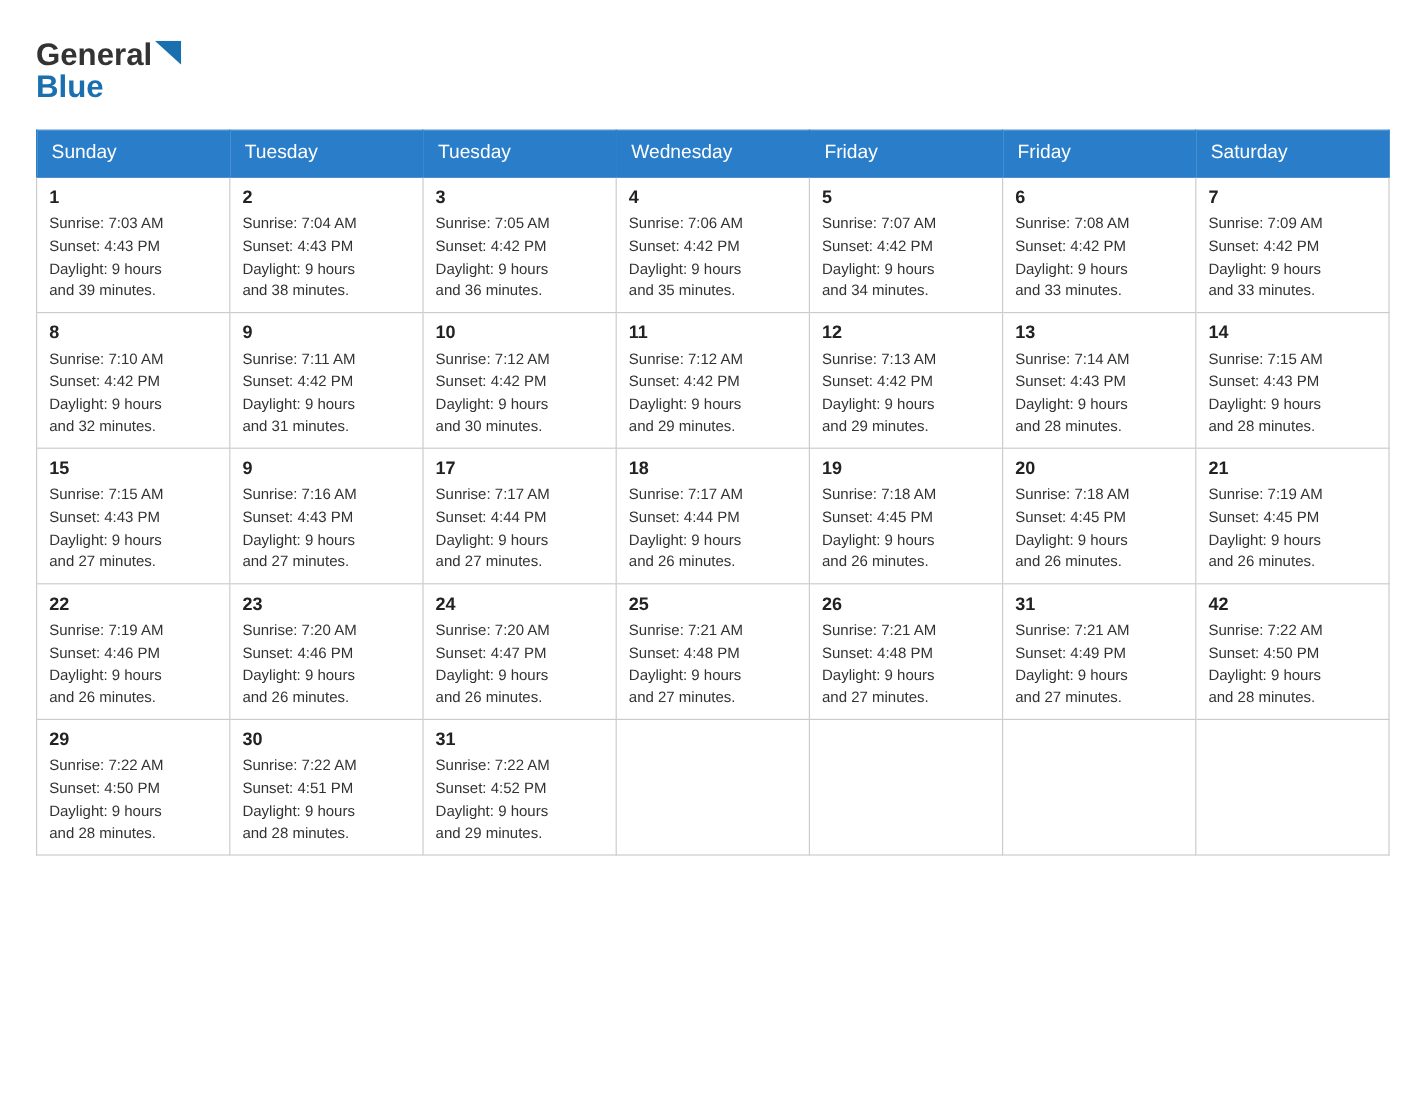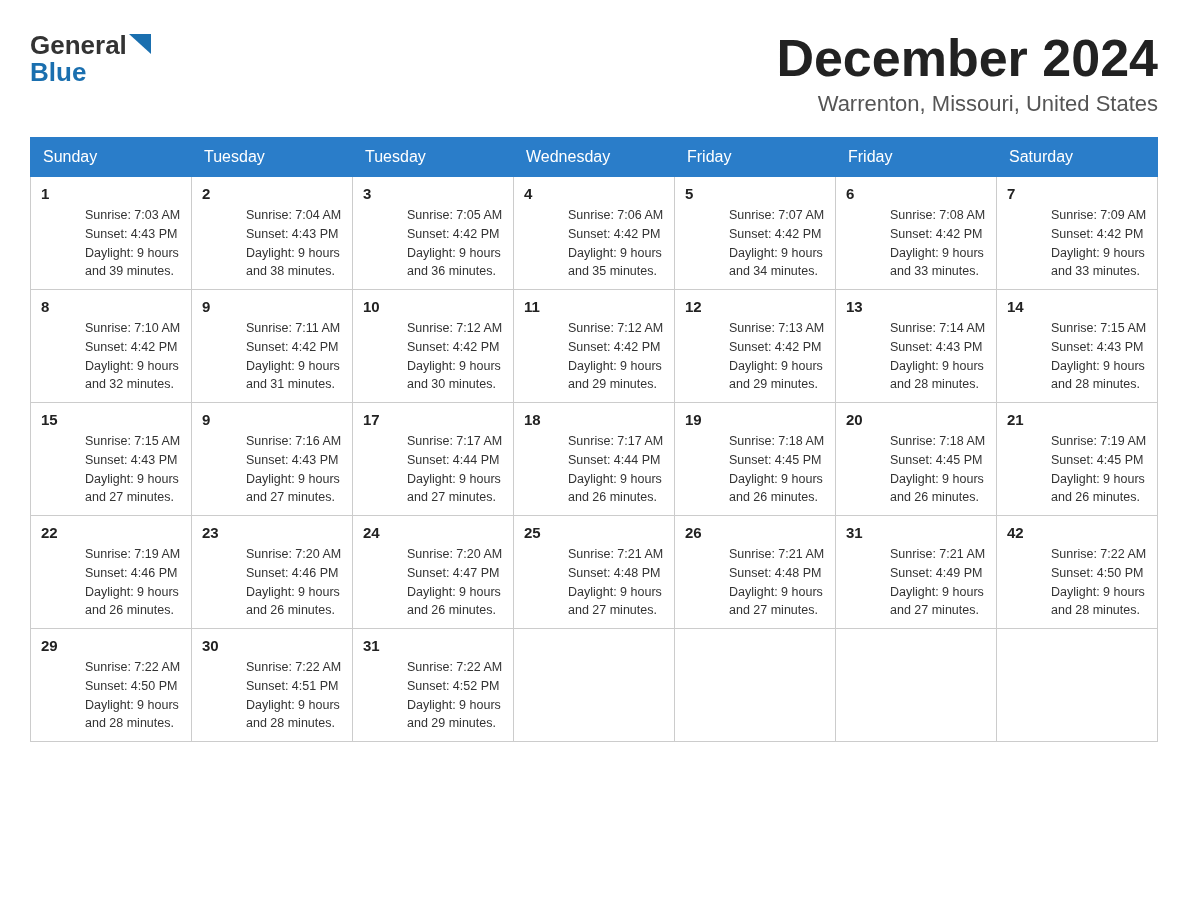--- a/index.html
+++ b/index.html
@@ -5,23 +5,24 @@
     * { box-sizing: border-box; margin: 0; padding: 0; }
     body {
       font-family: Arial, sans-serif;
       background: #fff;
       padding: 30px;
       width: 1188px;
       min-height: 918px;
     }
     .header {
       display: flex;
-      justify-content: space-between;
+      justify-content: flex-start;
       align-items: flex-start;
       margin-bottom: 20px;
+      flex-direction: column;
     }
     .logo {
       display: flex;
       flex-direction: column;
       align-items: flex-start;
     }
     .title-section {
       text-align: right;
     }
     .month-title {
@@ -61,21 +62,20 @@
     .day-number {
       font-size: 15px;
       font-weight: bold;
       margin-bottom: 4px;
       color: #222;
     }
     .day-info {
       font-size: 12.5px;
       line-height: 1.5;
       color: #333;
-      margin-left: 44px;
     }
     .empty-cell {
       background: #fff;
     }
     
     .logo-container {
       display: flex;
       align-items: center;
     }
   </style>
@@ -87,24 +87,20 @@
     <div class="logo">
       <div style="display:flex; align-items:center;">
         <span style="font-size:26px; font-weight:bold; color:#333;">General</span>
         <svg width="22" height="20" viewBox="0 0 22 20" style="margin-left:2px; margin-bottom:4px;">
           <polygon points="0,0 22,0 22,20" fill="#1a6faf"></polygon>
         </svg>
       </div>
       <div style="font-size:26px; font-weight:bold; color:#1a6faf; margin-top:-4px;">Blue</div>
     </div>
   </div>
-  <div class="title-section">
-    <div class="month-title">December 2024</div>
-    <div class="location-title">Warrenton, Missouri, United States</div>
-  </div>
 </div>
 
 <table class="calendar-table">
   <thead>
     <tr>
     <th>Sunday</th>
         <th>Tuesday</th>
         <th>Tuesday</th>
         <th>Wednesday</th>
         <th>Friday</th>

